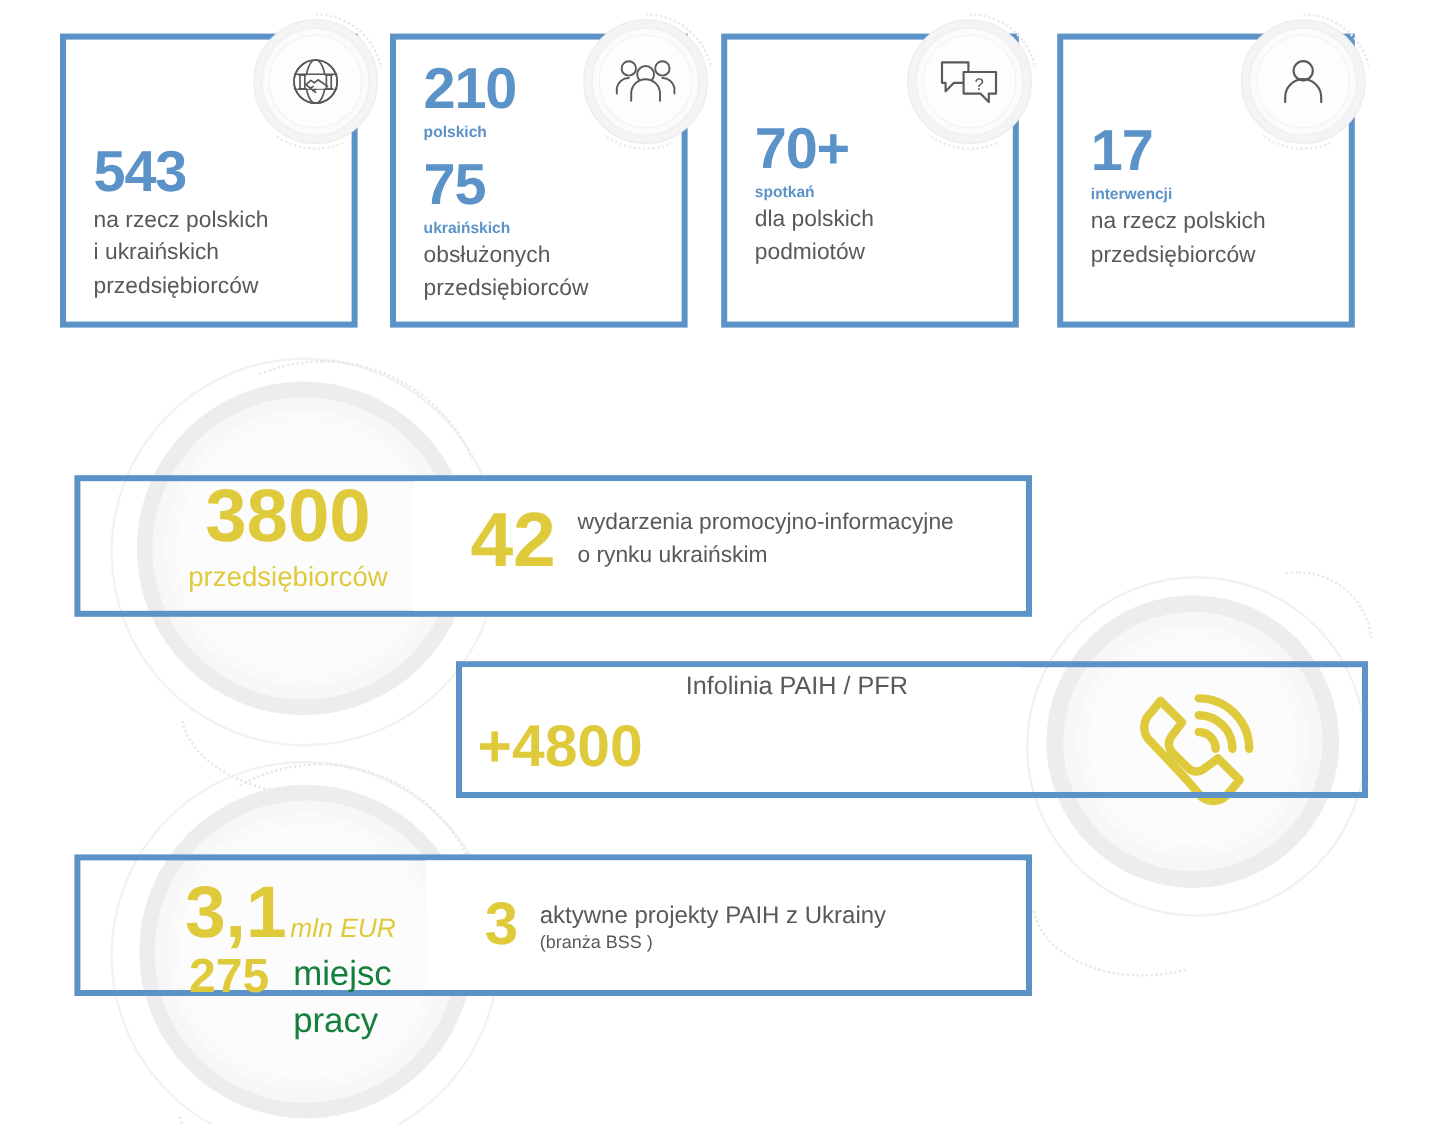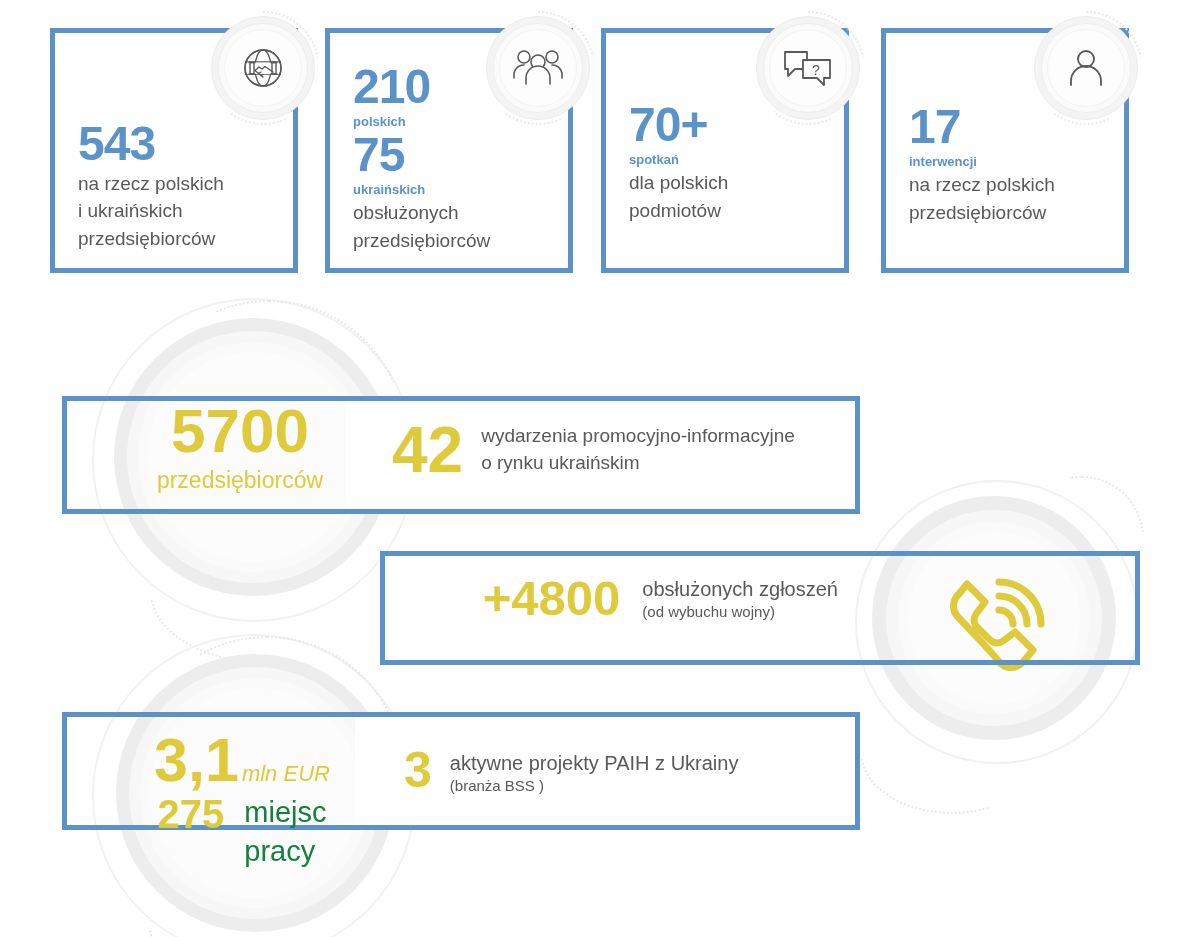--- a/index.html
+++ b/index.html
@@ -209,21 +209,21 @@
       <circle cx="25" cy="25" r="18" fill="none"></circle>
     </svg>
   </div>
 </div>
 
 <div class="stat-card" style="left:325px; top:28px;">
   <div class="card-frame"></div>
   <div class="card-body" style="bottom:20px;">
     <div class="stat-number">210</div>
     <div class="stat-sub">polskich</div>
-    <div class="stat-number" style="margin-top:1px;">75</div>
+    <div class="stat-number" style="margin-top:13px;">75</div>
     <div class="stat-sub">ukraińskich</div>
     <div class="stat-desc">obsłużonych</div>
     <div class="stat-desc">przedsiębiorców</div>
   </div>
 </div>
 <div class="icon-badge" style="left:486px; top:16px;">
   <div class="dashring"></div>
   <div class="dashring2"></div>
   <div class="ring-outer"></div>
   <div class="ring-mid"></div>
@@ -294,21 +294,21 @@
   <div class="bc-core" style="inset:40px;"></div>
 </div>
 <div class="arc" style="left:92px; top:298px; width:320px; height:320px; border-color:#f2f2f2; z-index:1;"></div>
 <div class="arc-dot" style="left:132px; top:300px; width:270px; height:270px; z-index:1; clip-path:polygon(30% 0%,100% 0%,100% 30%,30% 30%);"></div>
 <div class="arc-dot" style="left:150px; top:520px; width:230px; height:140px; z-index:1; border-radius:50%; clip-path:polygon(0% 55%,60% 55%,60% 100%,0% 100%);"></div>
 
 <div class="frame" style="left:62px; top:396px; width:798px; height:118px; z-index:3; background:transparent;"></div>
 <div style="position:absolute; left:345px; top:401px; width:508px; height:108px; background:#ffffff; z-index:4;"></div>
 
 <div class="block-text" style="left:140px; top:400px; width:200px; text-align:center;">
-  <div class="yellow-num" style="font-size:62px; line-height:1;">5700</div>
+  <div class="yellow-num" style="font-size:62px; line-height:1;">3800</div>
   <div style="color:#dfca3c; font-size:23px; line-height:1.1; margin-top:6px;">przedsiębiorców</div>
 </div>
 
 <div class="block-text" style="left:392px; top:418px; display:flex; align-items:center; gap:18px;">
   <div class="yellow-num" style="font-size:64px; line-height:1;">42</div>
   <div style="font-size:19px; line-height:1.4; color:#58595b;">
     <div>wydarzenia promocyjno-informacyjne</div>
     <div>o rynku ukraińskim</div>
   </div>
 </div>
@@ -331,26 +331,23 @@
     <path d="M65 52 a14 14 0 0 1 14 14"></path>
     <path d="M65 38 a28 28 0 0 1 28 28"></path>
     <path d="M65 24 a42 42 0 0 1 42 42"></path>
   </svg>
 </div>
 
 <div class="frame" style="left:380px; top:551px; width:760px; height:114px; z-index:4; background:transparent;"></div>
 <div style="position:absolute; left:385px; top:556px; width:465px; height:104px; background:#ffffff; z-index:4;"></div>
 
 <div class="block-text" style="left:398px; top:560px; width:440px;">
-  <div style="display:flex; align-items:center; gap:22px; margin-top:14px;justify-content:flex-end;">
+  <div style="font-size:21px; color:#58595b; text-align:center; padding-left:92px;">Infolinia PAIH / PFR</div>
+  <div style="display:flex; align-items:center; gap:22px; margin-top:14px;">
     <div class="yellow-num" style="font-size:49px; line-height:1;">+4800</div>
-    <div>
-      <div style="font-size:20px; color:#58595b; line-height:1.2;">obsłużonych zgłoszeń</div>
-      <div class="sm-note" style="margin-top:2px;">(od wybuchu wojny)</div>
-    </div>
   </div>
 </div>
 
 <div class="arc" style="left:92px; top:634px; width:320px; height:320px; border-color:#f2f2f2; z-index:1;"></div>
 <div class="arc-dot" style="left:130px; top:636px; width:270px; height:270px; z-index:1; clip-path:polygon(25% 0%,100% 0%,100% 28%,25% 28%);"></div>
 <div class="arc-dot" style="left:148px; top:850px; width:230px; height:140px; z-index:1; clip-path:polygon(0% 55%,60% 55%,60% 100%,0% 100%);"></div>
 
 <div class="big-circle" style="left:110px; top:648px; width:290px; height:290px;">
   <div class="bc-outer" style="inset:6px;"></div>
   <div class="bc-mid" style="inset:19px;"></div>

